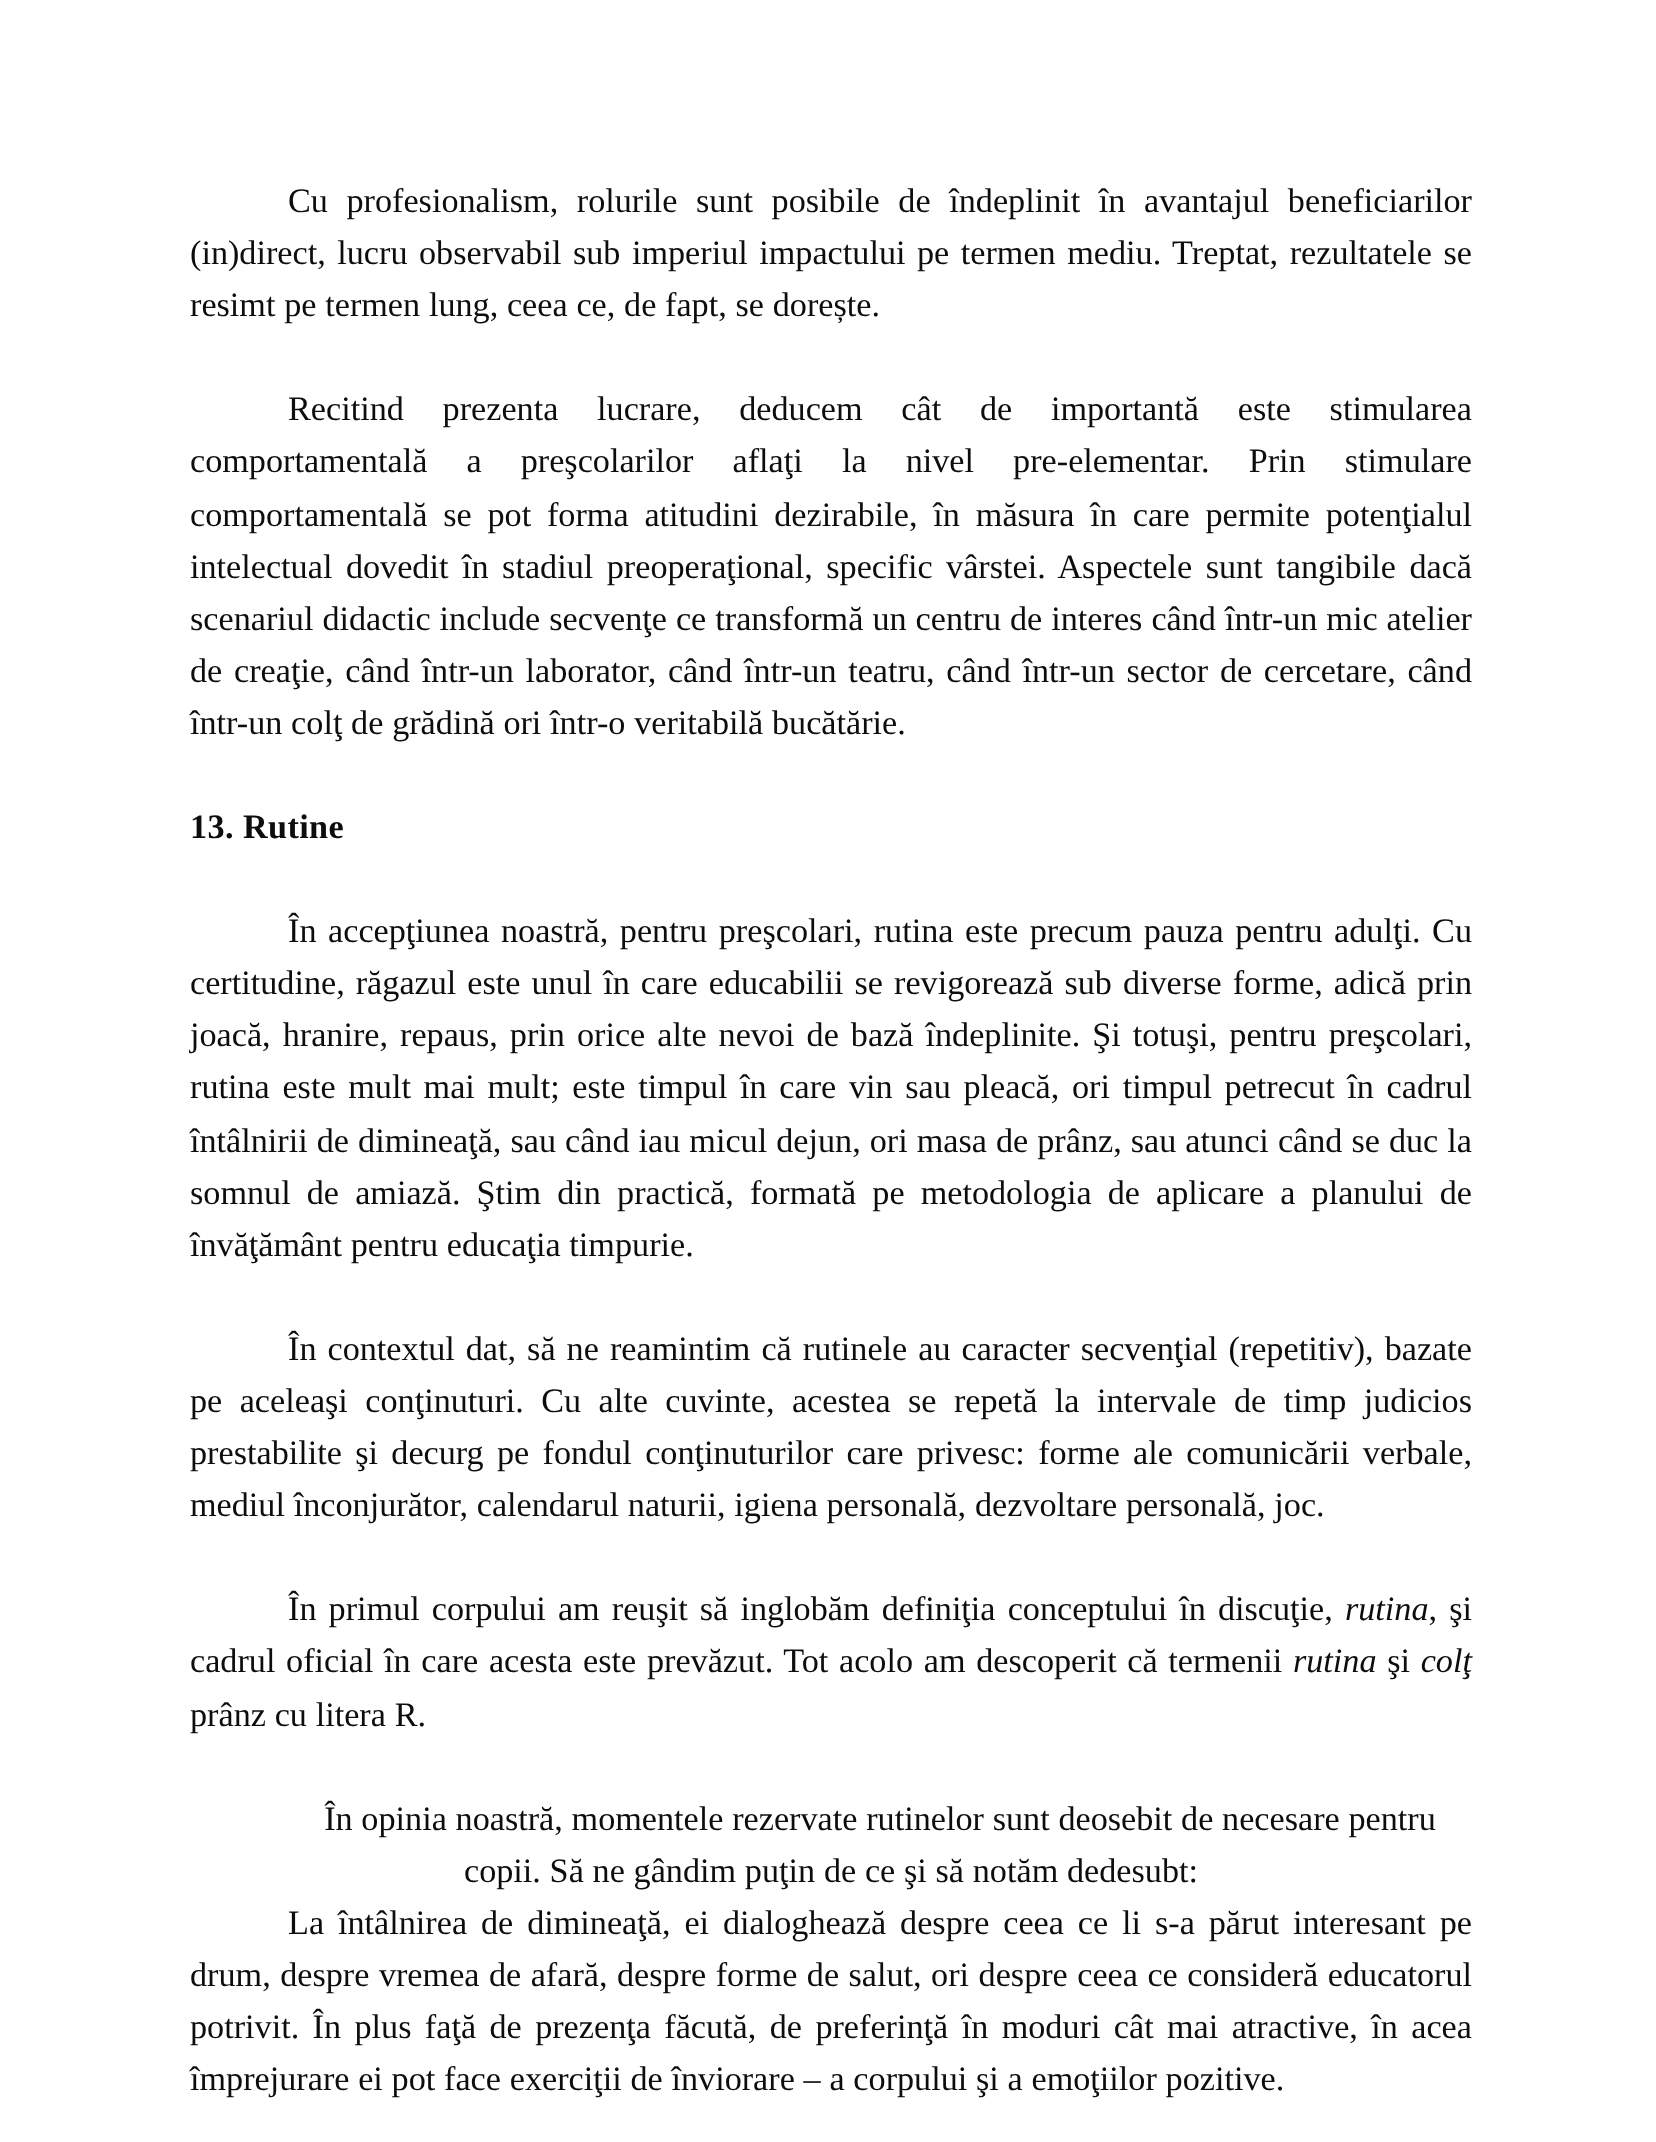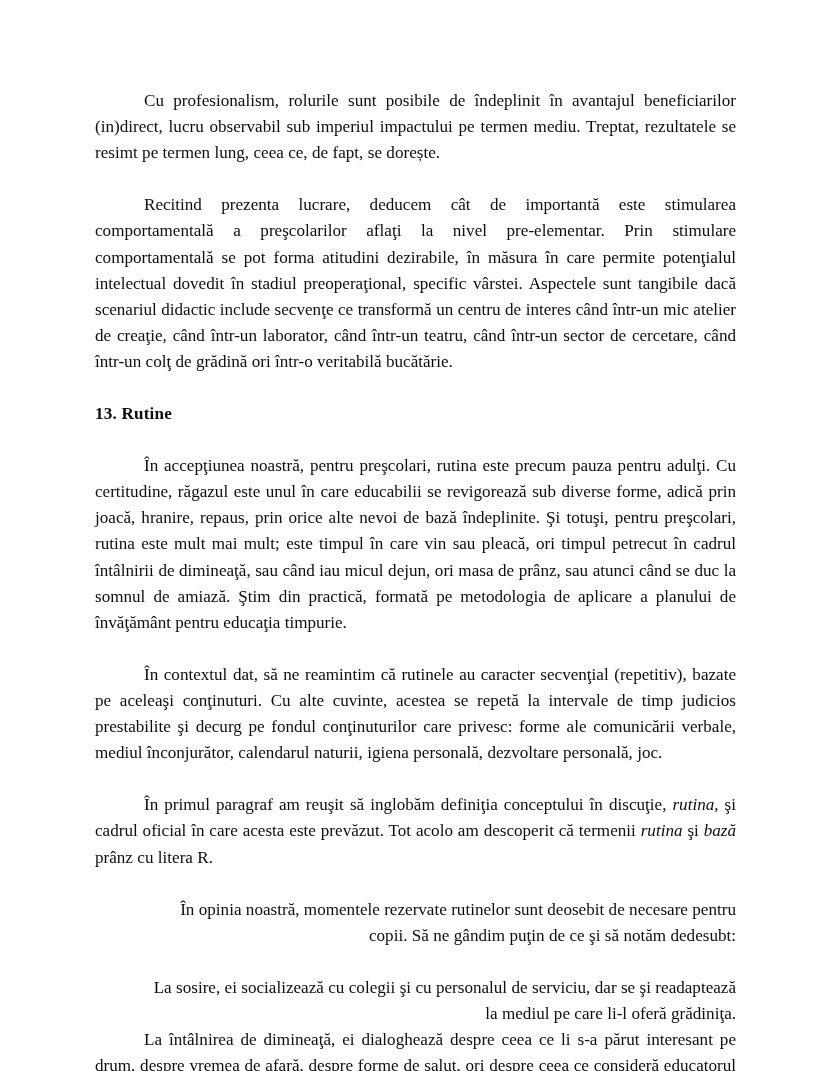--- a/index.html
+++ b/index.html
@@ -29,21 +29,21 @@
   p.para {
     margin: 0;
     font-size: 17.1px;
     line-height: 26.1px;
     text-align: justify;
     text-indent: 49px;
     hyphens: none;
     word-spacing: 0.1px;
   }
   p.para.tight {
-    text-align: right;
+    text-align: center;
   }
   p.gap-before {
     margin-top: 26.1px;
   }
   p.gap-small {
     margin-top: 0px;
   }
   .heading {
     margin: 0;
     margin-top: 26px;
@@ -72,22 +72,21 @@
     <p class="para">Cu profesionalism, rolurile sunt posibile de îndeplinit în avantajul beneficiarilor (in)direct, lucru observabil sub imperiul impactului pe termen mediu. Treptat, rezultatele se resimt pe termen lung, ceea ce, de fapt, se dorește.</p>
 
     <p class="para gap-before">Recitind prezenta lucrare, deducem cât de importantă este stimularea comportamentală a preşcolarilor aflaţi la nivel pre-elementar. Prin stimulare comportamentală se pot forma atitudini dezirabile, în măsura în care permite potenţialul intelectual dovedit în stadiul preoperaţional, specific vârstei. Aspectele sunt tangibile dacă scenariul didactic include secvenţe ce transformă un centru de interes când într-un mic atelier de creaţie, când într-un laborator, când într-un teatru, când într-un sector de cercetare, când într-un colţ de grădină ori într-o veritabilă bucătărie.</p>
 
     <h2 class="heading">13. Rutine</h2>
 
     <p class="para">În accepţiunea noastră, pentru preşcolari, rutina este precum pauza pentru adulţi. Cu certitudine, răgazul este unul în care educabilii se revigorează sub diverse forme, adică prin joacă, hranire, repaus, prin orice alte nevoi de bază îndeplinite. Şi totuşi, pentru preşcolari, rutina este mult mai mult; este timpul în care vin sau pleacă, ori timpul petrecut în cadrul întâlnirii de dimineaţă, sau când iau micul dejun, ori masa de prânz, sau atunci când se duc la somnul de amiază. Ştim din practică, formată pe metodologia de aplicare a planului de învăţământ pentru educaţia timpurie.</p>
 
     <p class="para gap-before">În contextul dat, să ne reamintim că rutinele au caracter secvenţial (repetitiv), bazate pe aceleaşi conţinuturi. Cu alte cuvinte, acestea se repetă la intervale de timp judicios prestabilite şi decurg pe fondul conţinuturilor care privesc: forme ale comunicării verbale, mediul înconjurător, calendarul naturii, igiena personală, dezvoltare personală, joc.</p>
 
-    <p class="para gap-before"><span>În primul paragraf am reuşit să inglobăm definiţia conceptului în discuţie, </span><span class="it">rutina</span><span>, şi cadrul oficial în care acesta este prevăzut. Tot acolo am descoperit că termenii </span><span class="it">rutina</span><span> şi </span><span class="it">bază</span><span> prânz cu litera R.</span></p>
+    <p class="para gap-before"><span>În primul corpului am reuşit să inglobăm definiţia conceptului în discuţie, </span><span class="it">rutina</span><span>, şi cadrul oficial în care acesta este prevăzut. Tot acolo am descoperit că termenii </span><span class="it">rutina</span><span> şi </span><span class="it">colţ</span><span> prânz cu litera R.</span></p>
 
     <p class="para gap-before tight">În opinia noastră, momentele rezervate rutinelor sunt deosebit de necesare pentru copii. Să ne gândim puţin de ce şi să notăm dedesubt:</p>
 
-    <p class="para gap-before tight">La sosire, ei socializează cu colegii şi cu personalul de serviciu, dar se şi readaptează la mediul pe care li-l oferă grădiniţa.</p>
 
     <p class="para gap-small wide-indent">La întâlnirea de dimineaţă, ei dialoghează despre ceea ce li s-a părut interesant pe drum, despre vremea de afară, despre forme de salut, ori despre ceea ce consideră educatorul potrivit. În plus faţă de prezenţa făcută, de preferinţă în moduri cât mai atractive, în acea împrejurare ei pot face exerciţii de înviorare – a corpului şi a emoţiilor pozitive.</p>
 
   </div>
 </div>
 
 </body></html>

